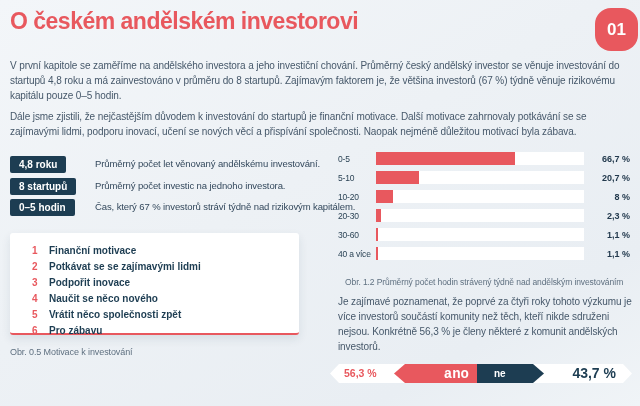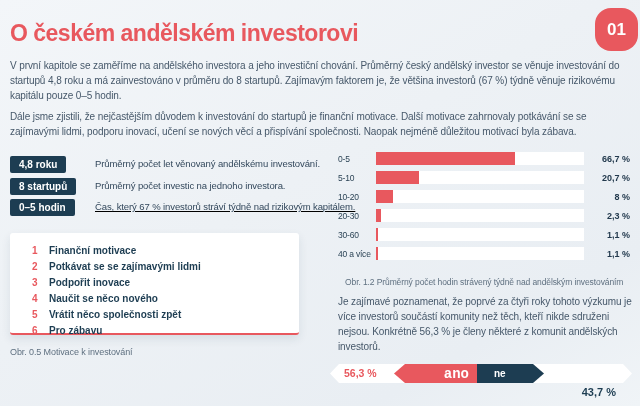--- a/index.html
+++ b/index.html
@@ -5,21 +5,21 @@
   html,body { margin:0; padding:0; }
   .page {
     position: relative;
     width: 640px; height: 406px;
     overflow: hidden;
     background: linear-gradient(150deg, #f3f6f9 0%, #edf1f5 45%, #e9eef3 80%, #f0f4f7 100%);
     font-family: "Liberation Sans", sans-serif;
     -webkit-font-smoothing: antialiased;
   }
   .title {
-    position: absolute; left: 10px; top: 20px;
+    position: absolute; left: 10px; top: 8px;
     font-size: 23px; font-weight: bold; letter-spacing: -0.5px;
     color: #e8585e;
   }
   .page-num {
     position: absolute; left: 595px; top: 8px;
     width: 43px; height: 43px;
     background: #e8585e; color: #ffffff;
     display: flex; align-items: center; justify-content: center;
     font-size: 17px; font-weight: bold; border-radius: 16px;
   }
@@ -27,21 +27,21 @@
     position: absolute;
     color: #46586a; font-size: 10px; line-height: 15px; letter-spacing: -0.1px;
   }
   .para-1 { left: 10px; top: 58px; width: 628px; }
   .para-2 { left: 10px; top: 109px; width: 628px; }
   .para-3 { left: 338px; top: 294px; width: 298px; }
 
   .stat-row { position: absolute; left: 10px; display: flex; align-items: center; height: 17px; }
   .stat-row-1 { top: 155px; }
   .stat-row-2 { top: 177px; }
-  .stat-row-3 { top: 198px; text-decoration: underline; }
+  .stat-row-3 { top: 198px; }
   .stat-badge-wrap { width: 85px; }
   .stat-badge {
     display: inline-block; background: #1d3d52; color: #ffffff;
     font-size: 10px; font-weight: bold; padding: 3px 9px 3px 9px;
     border-radius: 2px; white-space: nowrap;
   }
   .stat-desc { color: #33485c; font-size: 9.5px; letter-spacing: -0.1px; white-space: nowrap; }
 
   .motiv-card {
     position: absolute; left: 10px; top: 233px; width: 289px; height: 102px;
@@ -67,21 +67,21 @@
   .chart-bar { position: absolute; left: 0; top: 0; height: 100%; background: #e8585e; }
   .chart-value { width: 46px; text-align: right; font-size: 9px; font-weight: bold; color: #22394d; }
 
   .band { position: absolute; left: 330px; top: 364px; width: 302px; height: 19px; }
   .band-bg {
     position: absolute; left: 0; top: 0; width: 100%; height: 100%;
     background: #ffffff;
     clip-path: polygon(0 50%, 9px 0, calc(100% - 9px) 0, 100% 50%, calc(100% - 9px) 100%, 9px 100%);
   }
   .band-yes-pct { position: absolute; left: 14px; top: 0; line-height: 19px; color: #e8585e; font-size: 10.5px; font-weight: bold; }
-  .band-no-pct  { position: absolute; right: 16px; top: 0; line-height: 19px; color: #1d3d52; font-size: 11px; font-weight: bold; margin-top: 19px; }
+  .band-no-pct  { position: absolute; right: 16px; top: 0; line-height: 19px; color: #1d3d52; font-size: 14px; font-weight: bold; }
   .band-arrow-yes {
     position: absolute; left: 64px; top: 0; width: 83px; height: 19px;
     background: #e8585e;
     clip-path: polygon(11px 0, 100% 0, 100% 100%, 11px 100%, 0 50%);
     display: flex; align-items: center; justify-content: flex-end;
     padding-right: 8px; box-sizing: border-box;
     color: #ffffff; font-size: 14px; font-weight: bold; font-family: Liberation Mono, monospace;
   }
   .band-arrow-no {
     position: absolute; left: 147px; top: 0; width: 67px; height: 19px;

